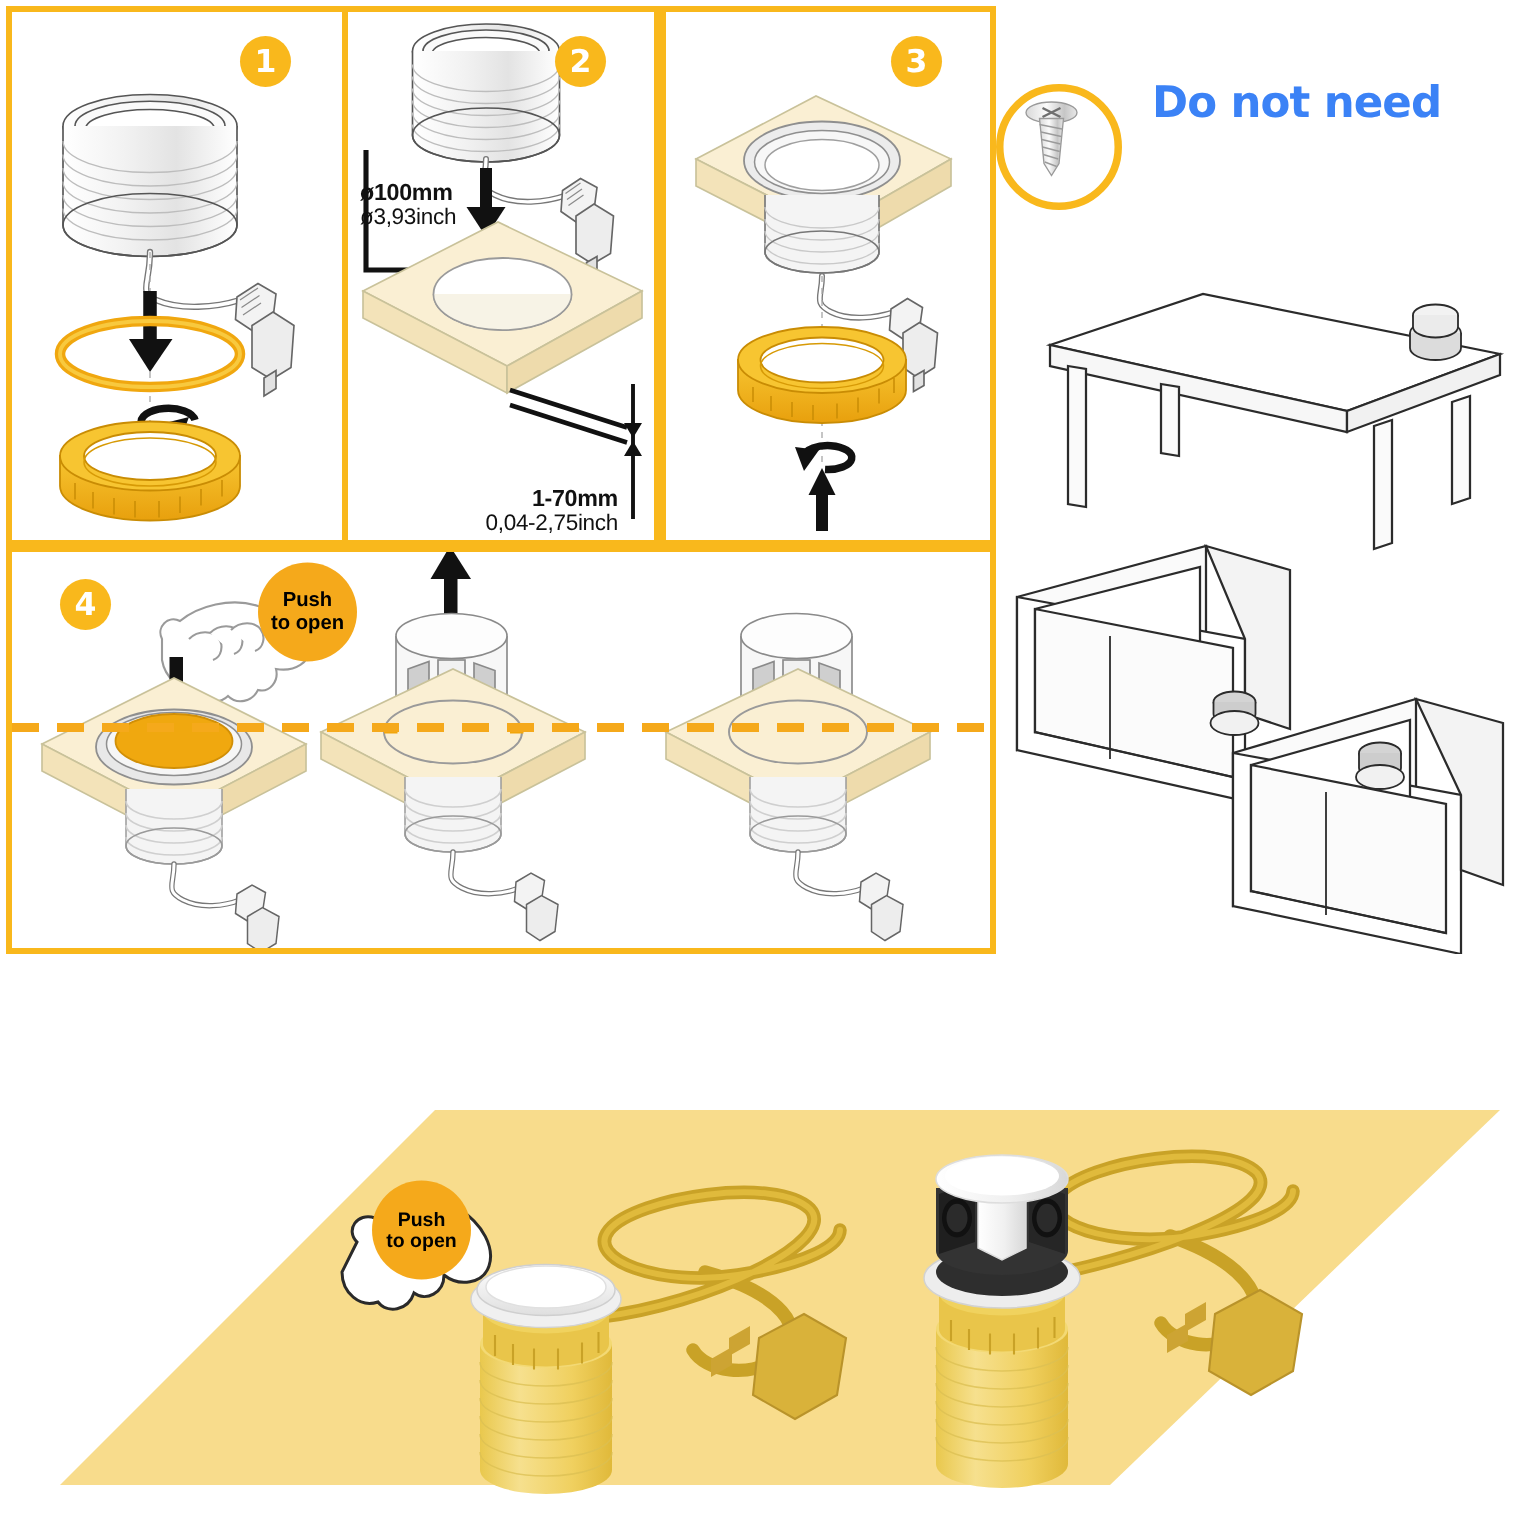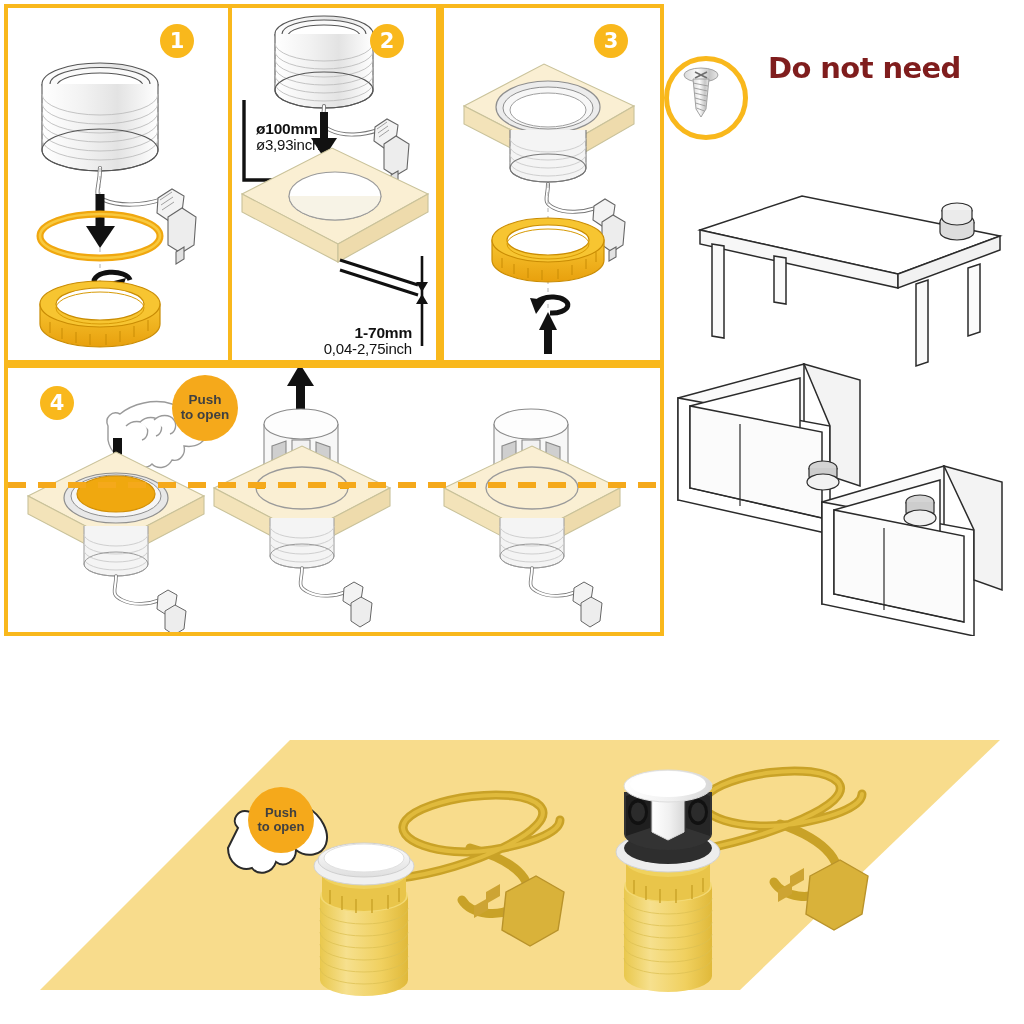--- a/index.html
+++ b/index.html
@@ -28,36 +28,36 @@
   }
 
   
   .dim{position:absolute;line-height:1.12;color:#111;}
   .dim .b{font-weight:bold;font-size:15.5px;letter-spacing:-0.2px;display:block;}
   .dim .r{font-weight:normal;font-size:15px;letter-spacing:-0.2px;display:block;}
 
   
   .push-badge{
     position:absolute;border-radius:50%;
-    background:#F5A91B;color:#404040;font-weight:bold;
+    background:#F5A91B;color:#000000;font-weight:bold;
     display:flex;flex-direction:column;align-items:center;justify-content:center;
     text-align:center;line-height:1.1;
   }
   #push-badge-step4{left:172px;top:375px;width:66px;height:66px;font-size:13.5px;}
   #push-badge-photo{left:248px;top:787px;width:66px;height:66px;font-size:13px;}
 
   
   #screw-circle{
     position:absolute;left:664px;top:56px;width:74px;height:74px;
     border:5px solid #F9B81C;border-radius:50%;background:#fff;
   }
   #no-screw-text{
     position:absolute;left:768px;top:52px;width:250px;
     font-family:"DejaVu Sans", sans-serif;
-    font-weight:bold;font-size:29px;line-height:1.12;color:#7f1d1d;
+    font-weight:bold;font-size:29px;line-height:1.12;color:#3b82f6;
     letter-spacing:-0.6px;
   }
 
   
   #step4-dash{
     position:absolute;left:8px;top:482px;width:650px;height:6px;
     background:repeating-linear-gradient(to right,#F5A91B 0 18px,transparent 18px 30px);
   }
 
   
@@ -222,21 +222,21 @@
       </g>
       <g stroke="#111" stroke-width="2.6" fill="none">
         <path d="M190 248 L190 338"></path>
       </g>
       <g fill="#111">
         <path d="M184 274 L196 274 L190 284 Z"></path>
         <path d="M184 296 L196 296 L190 286 Z"></path>
       </g>
     </svg>
 
-    <div class="dim" style="left:24px;top:112px;">
+    <div class="dim" style="left:8px;top:112px;">
       <span class="b">ø100mm</span>
       <span class="r">ø3,93inch</span>
     </div>
     <div class="dim" style="left:32px;top:316px;text-align:right;width:148px;">
       <span class="b">1-70mm</span>
       <span class="r">0,04-2,75inch</span>
     </div>
   </div>
 
   <div class="panel" id="panel-3">

